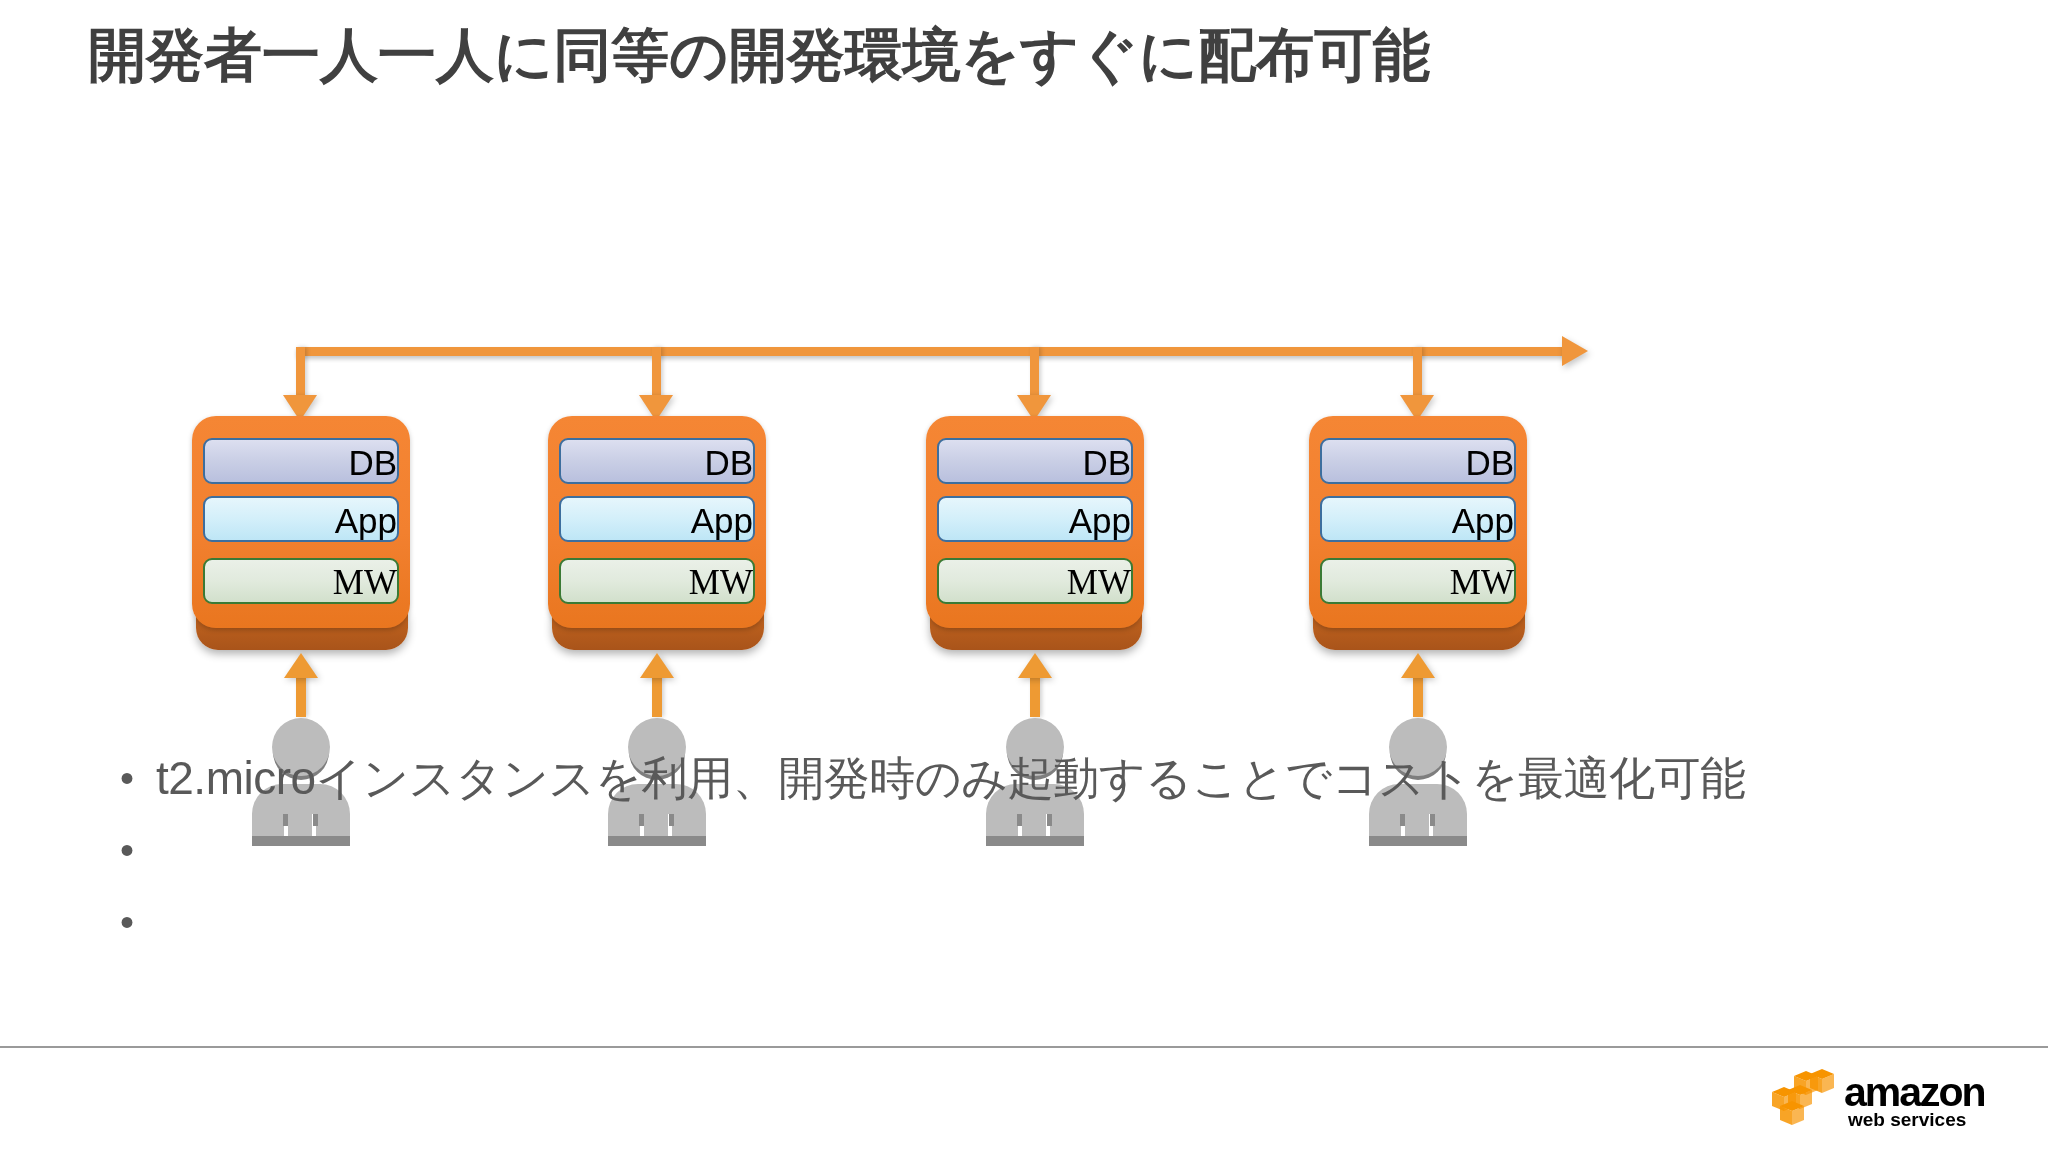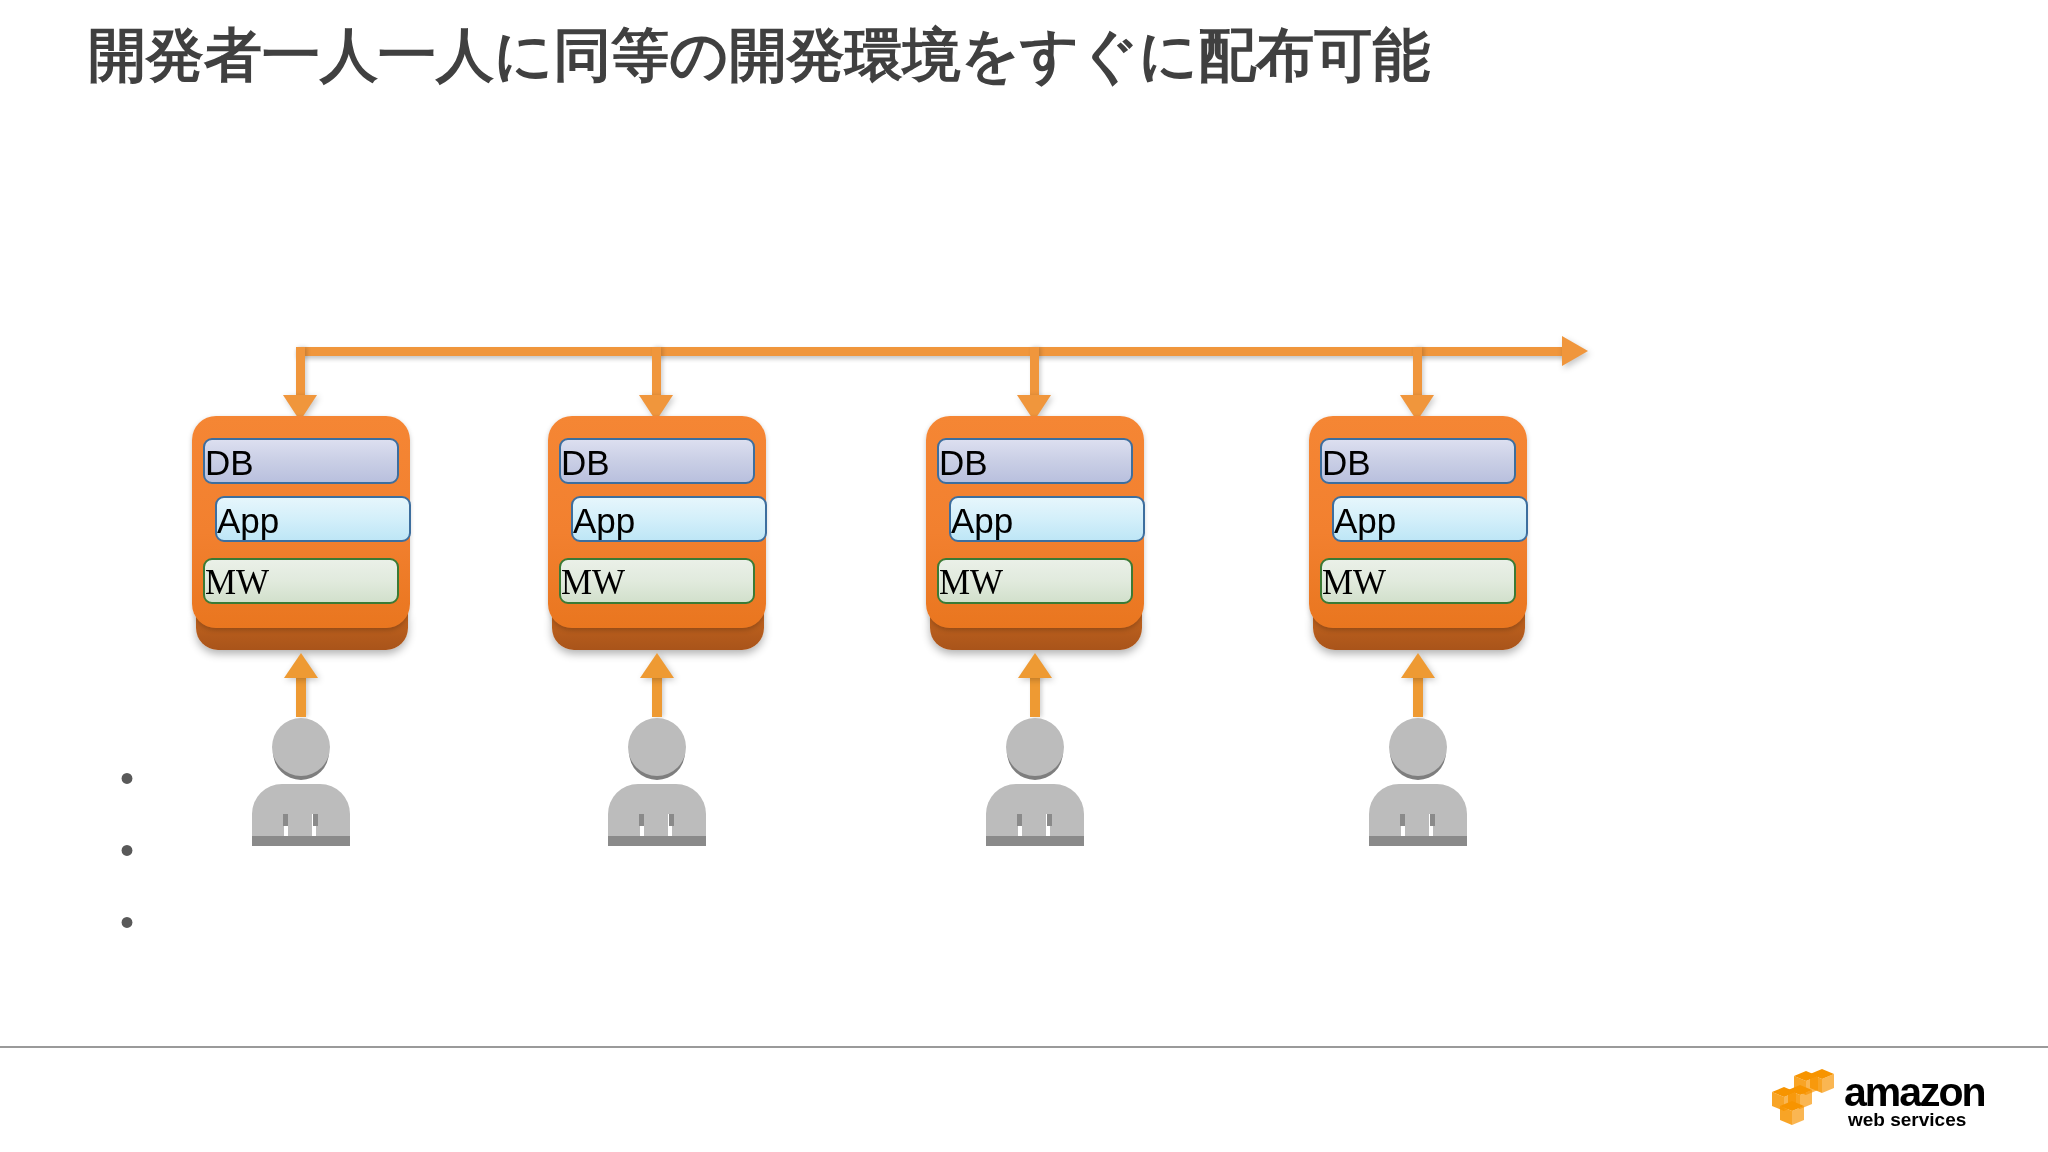--- a/index.html
+++ b/index.html
@@ -106,34 +106,33 @@
     box-shadow: 0 2px 5px rgba(0,0,0,0.22);
   }
   .layer {
     position: absolute;
     left: 11px;
     width: 196px;
     height: 46px;
     border-radius: 9px;
     font-size: 35px;
     color: #000000;
-    text-align: left;
+    text-align: right;
     line-height: 46px;
     box-sizing: border-box;
   }
   .layer-db {
     top: 22px;
     background: linear-gradient(180deg, #DCDFF0 0%, #CBD0E6 45%, #B9C0DE 100%);
     border: 2px solid #3D6E9E;
   }
   .layer-app {
     top: 80px;
     background: linear-gradient(180deg, #E6F6FC 0%, #D3EFFA 50%, #BEE6F6 100%);
     border: 2px solid #3D6E9E;
-    margin-left: 12px;
   }
   .layer-mw {
     top: 142px;
     background: linear-gradient(180deg, #EAF0E8 0%, #E1EADD 50%, #D2E0CC 100%);
     border: 2px solid #3B7A35;
     font-family: Liberation Serif, serif;
   }
 
   
   .person {
@@ -422,20 +421,21 @@
     <div class="person-notch r"></div>
     <div class="person-base"></div>
   </div>
 
 
 </div>
 
 <div class="bullets">
   <div class="bullet-row">
     <div class="bullet-dot">•</div>
+    <div class="bullet-text" style="max-width:1760px;">t2.microインスタンスを利用、開発時のみ起動することでコストを最適化可能</div>
   </div>
   <div class="bullet-row">
     <div class="bullet-dot">•</div>
   </div>
   <div class="bullet-row">
     <div class="bullet-dot">•</div>
   </div>
 </div>
 
 <div class="footer-rule"></div>

